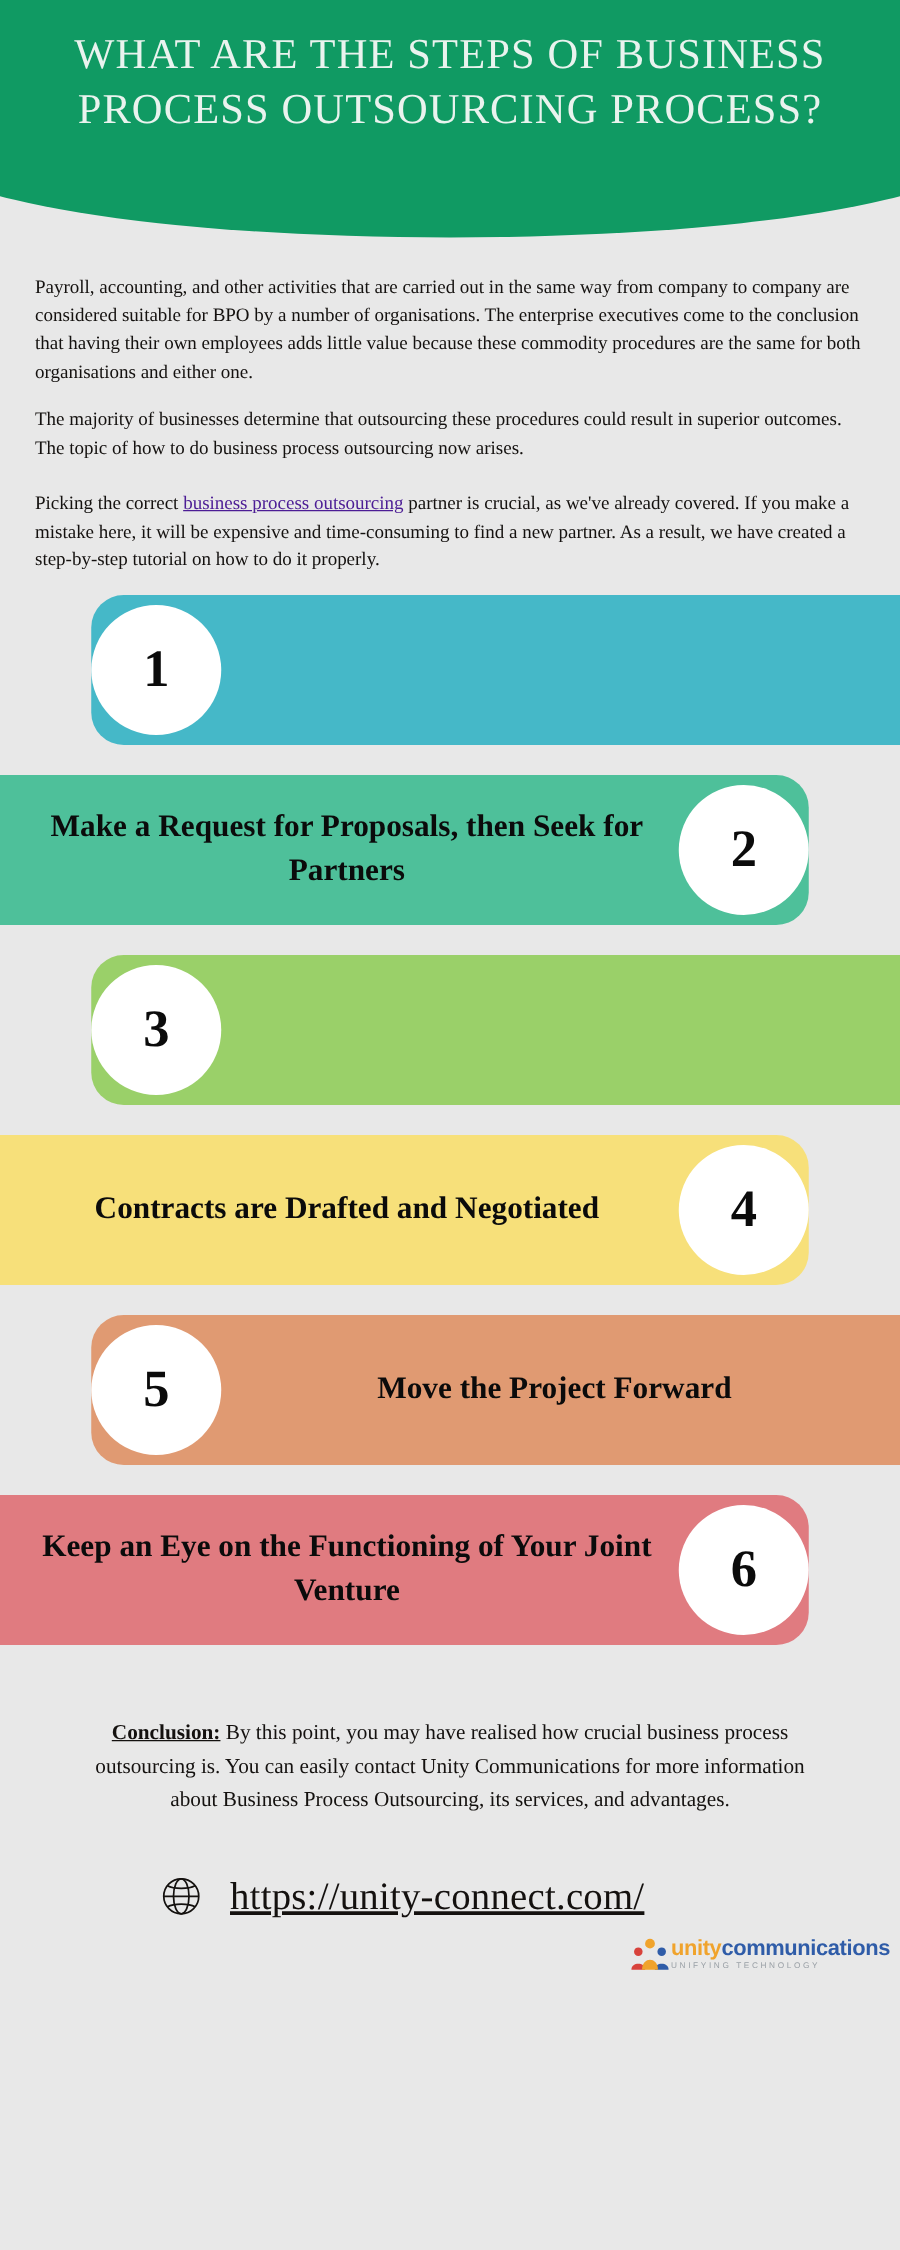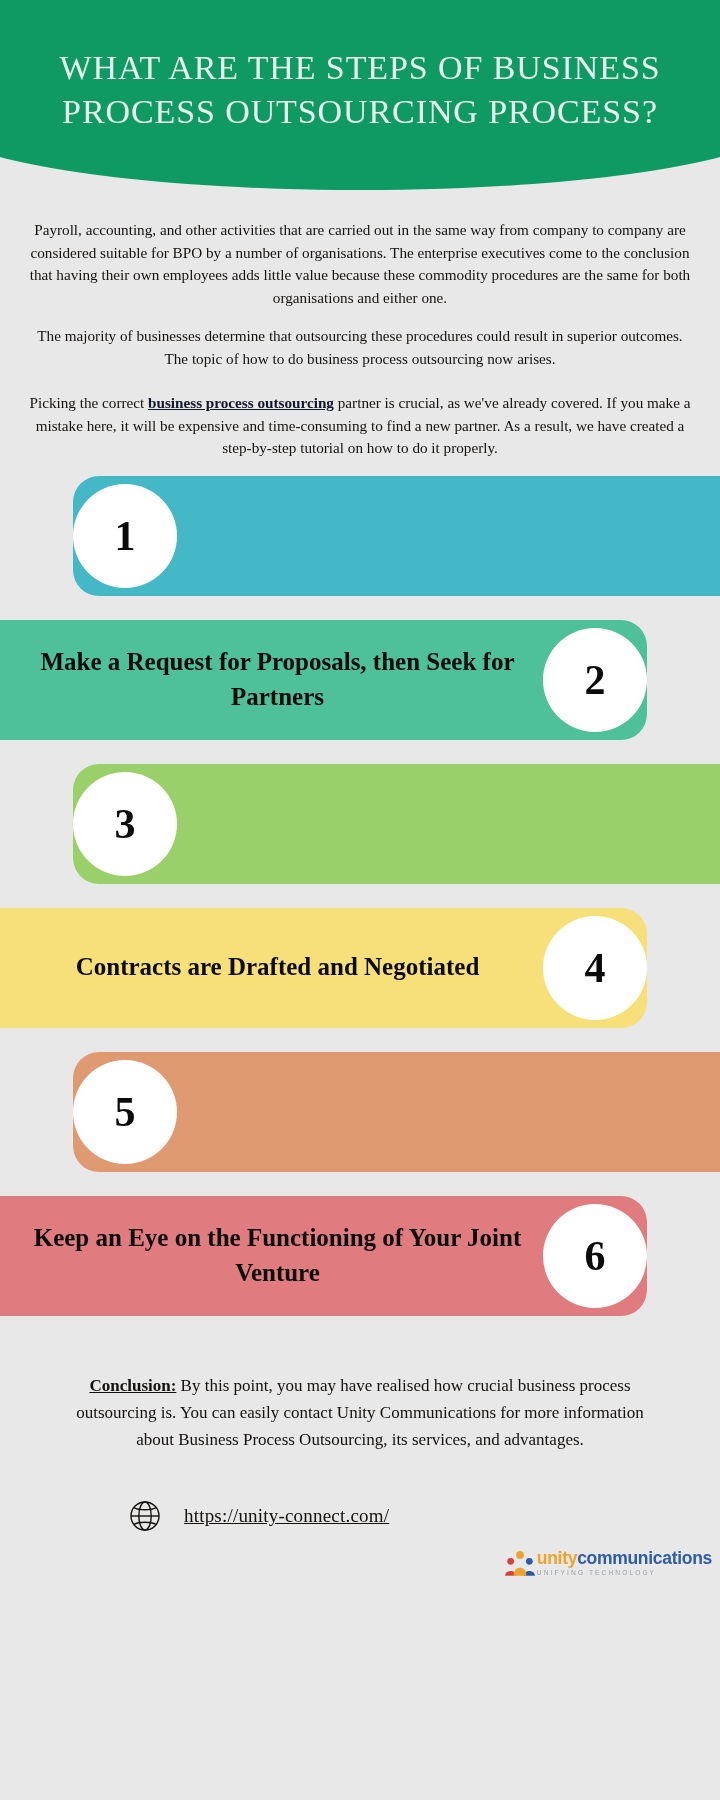--- a/index.html
+++ b/index.html
@@ -40,42 +40,40 @@
     text-align: center;
     color: #e9f3ee;
     font-family: "Liberation Serif", serif;
     font-size: 34px;
     line-height: 1.28;
     letter-spacing: 0.9px;
     font-weight: 400;
     text-transform: uppercase;
     padding: 0 48px;
     box-sizing: border-box;
-    margin-top: 24px;
   }
 
   
   .intro {
     padding: 14px 28px 0 28px;
     box-sizing: border-box;
     width: 720px;
   }
   .intro p {
     margin: 0 0 16px 0;
-    text-align: center;
     font-size: 15.2px;
     line-height: 1.48;
     color: #14110f;
     font-family: "Liberation Serif", serif;
   }
   .intro p.tight { margin-bottom: 22px; }
   .intro .bpo-link {
-    font-weight: bold;
+    font-weight: normal;
     text-decoration: underline;
-    color: #0f172a;
+    color: #4c1d95;
   }
 
   
   .steps {
     position: relative;
     width: 720px;
     margin-top: 4px;
   }
   .step {
     position: relative;
@@ -174,21 +172,21 @@
     position: absolute;
     left: 128px;
     top: 28px;
     display: flex;
     align-items: center;
     gap: 22px;
   }
   .globe-icon { width: 34px; height: 34px; display: block; }
   .site-url {
     font-family: "Liberation Serif", serif;
-    font-size: 19px;
+    font-size: 31px;
     color: #14110f;
     text-decoration: underline;
     letter-spacing: 0.2px;
   }
   .brand-logo {
     position: absolute;
     right: 8px;
     bottom: 4px;
     display: flex;
     align-items: center;
@@ -248,20 +246,21 @@
 
   <div class="step right">
     <div class="step-bar" style="background: rgb(247, 224, 122);"></div>
     <div class="step-circle">4</div>
     <div class="step-label">Contracts are Drafted and Negotiated</div>
   </div>
 
   <div class="step left">
     <div class="step-bar" style="background: rgb(224, 154, 114);"></div>
     <div class="step-circle">5</div>
+    <div class="step-label">Move the Project Forward</div>
   </div>
 
   <div class="step right">
     <div class="step-bar" style="background: rgb(224, 123, 128);"></div>
     <div class="step-circle">6</div>
     <div class="step-label">Keep an Eye on the Functioning of Your Joint Venture</div>
   </div>
 
 </div>
 

